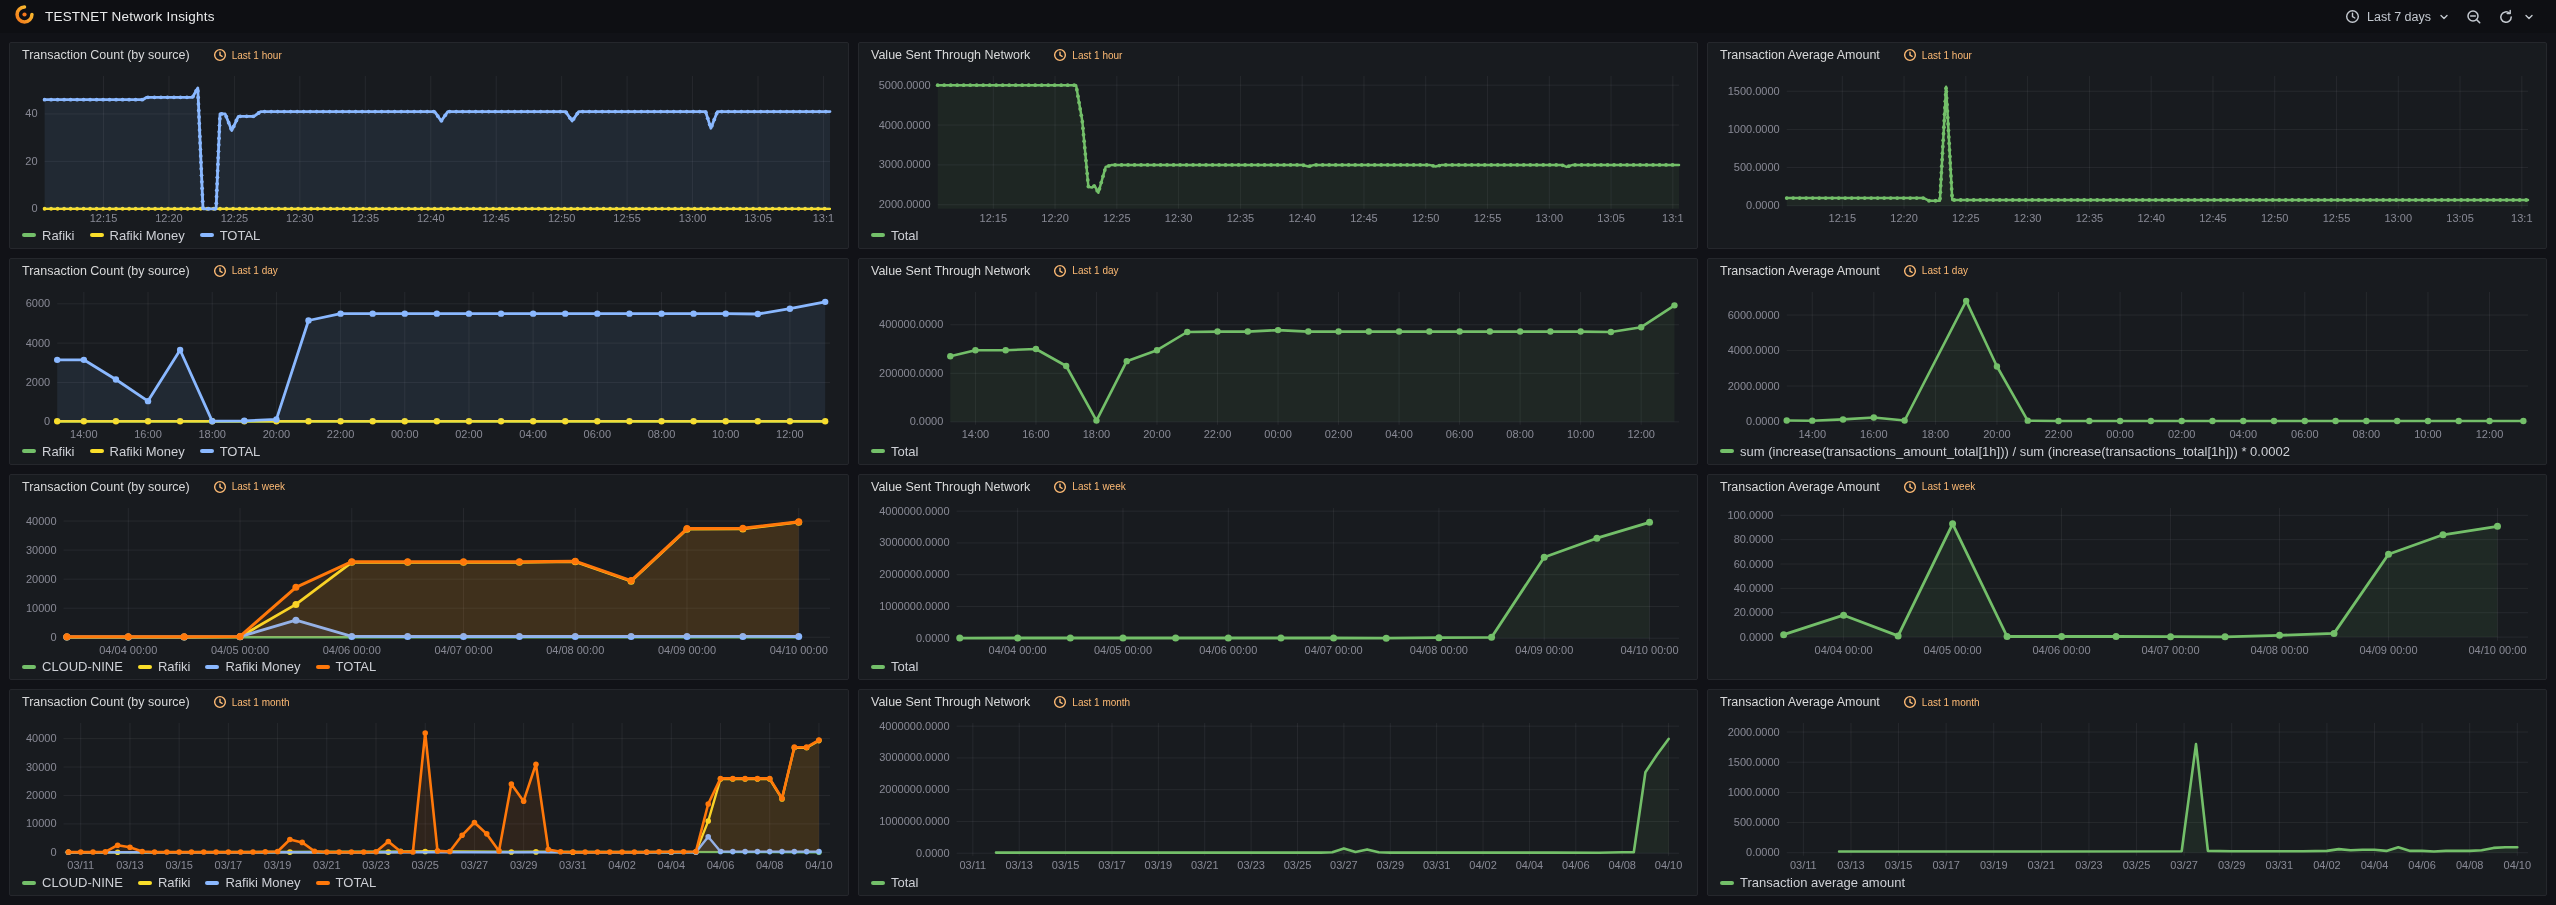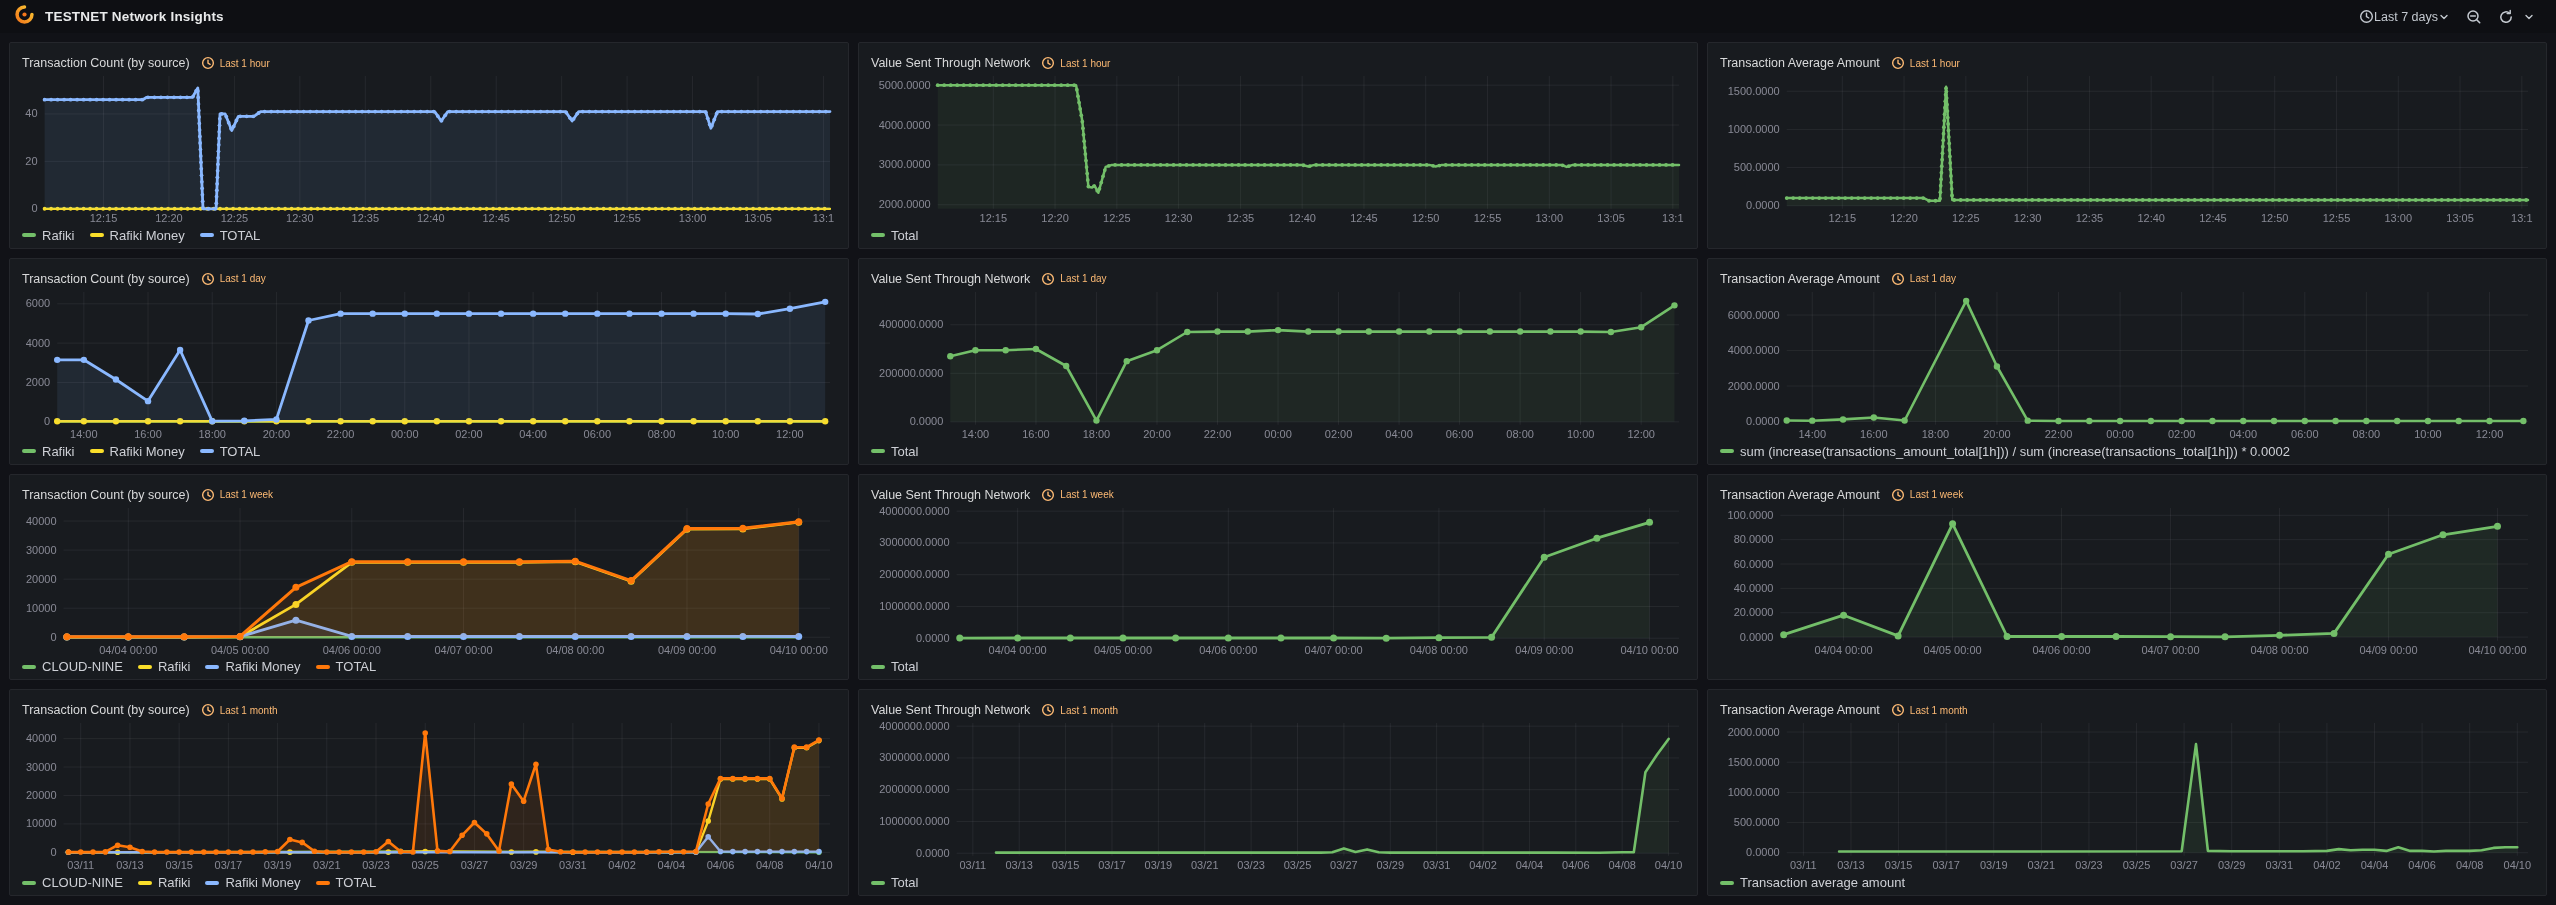--- a/index.html
+++ b/index.html
@@ -1,25 +1,25 @@
 <!DOCTYPE html>
 <html><head>
 <meta charset="utf-8">
 <style>
   *{box-sizing:border-box;margin:0;padding:0}
   html,body{width:2556px;height:905px;background:#111217;font-family:"Liberation Sans",sans-serif;color:#d8d9da;overflow:hidden}
   .topbar{height:33px;display:flex;align-items:center;justify-content:space-between;padding:0 14px;background:#0e0f13}
   .brand{display:flex;align-items:center;gap:10px}
-  .dash-title{font-size:13.5px;font-weight:700;color:#e9eaeb;letter-spacing:.2px}
+  .dash-title{font-size:13.5px;font-weight:400;color:#e9eaeb;letter-spacing:.2px}
   .tb-right{display:flex;align-items:center;gap:2px;color:#b4bac4}
-  .tb-btn{display:flex;align-items:center;background:none;border:none;color:#c4c9d0;font:12.5px "Liberation Sans",sans-serif;padding:4px 7px;cursor:pointer}
+  .tb-btn{display:flex;align-items:center;gap:7px;background:none;border:none;color:#c4c9d0;font:12.5px "Liberation Sans",sans-serif;padding:4px 7px;cursor:pointer}
   .tb-btn svg{display:block}
   #grid{display:grid;grid-template-columns:repeat(3,1fr);grid-auto-rows:1fr;gap:9px;padding:9px;height:872px}
   .panel{background:#181b1f;border:1px solid #25272c;border-radius:2px;display:flex;flex-direction:column;padding:5px 10px 3px;min-width:0}
-  .p-head{display:flex;align-items:flex-end;gap:11px;height:22px;flex:none;padding-left:2px}
+  .p-head{display:flex;align-items:flex-start;gap:23px;height:22px;flex:none;padding-left:2px}
   .p-title{font-size:12.5px;font-weight:500;color:#d8d9da;cursor:pointer}
   .p-range{display:flex;align-items:center;gap:5px;color:#fdba74;font-size:10px;cursor:pointer}
   .p-chart{flex:1;position:relative;min-height:0}
   .p-chart svg{position:absolute;inset:0;width:100%;height:100%;overflow:hidden}
   .p-legend{flex:none;display:flex;gap:15px;align-items:center;height:19px;font-size:13px;color:#ced0d6;white-space:nowrap;overflow:hidden;padding-left:2px}
   .l-item{display:flex;align-items:center;gap:6px;cursor:pointer}
   .swatch{width:14px;height:4px;border-radius:2px;display:inline-block;flex:none}
 </style>
 </head>
 <body>

